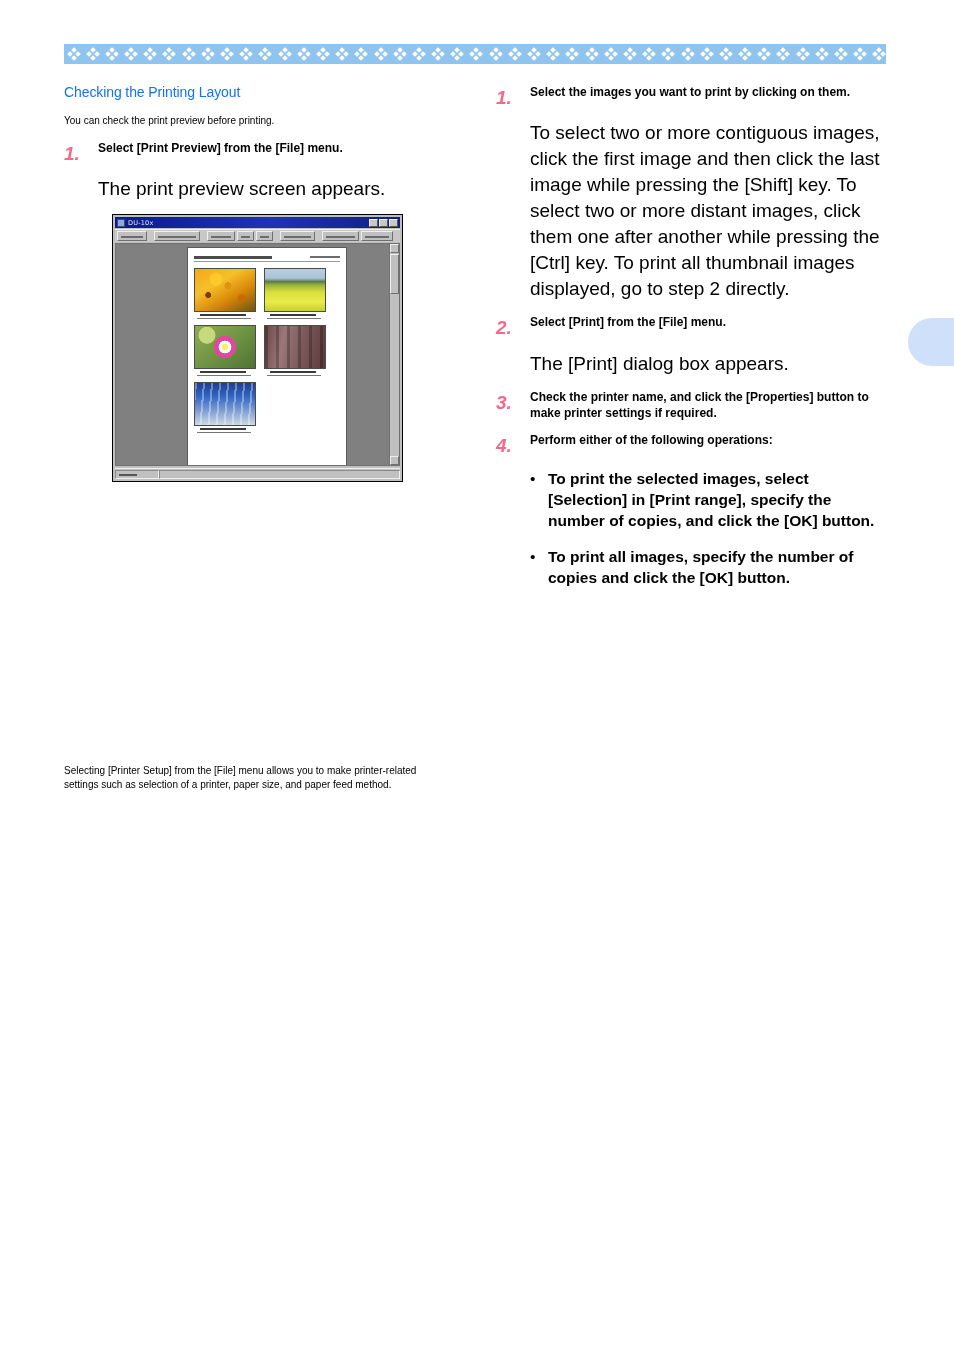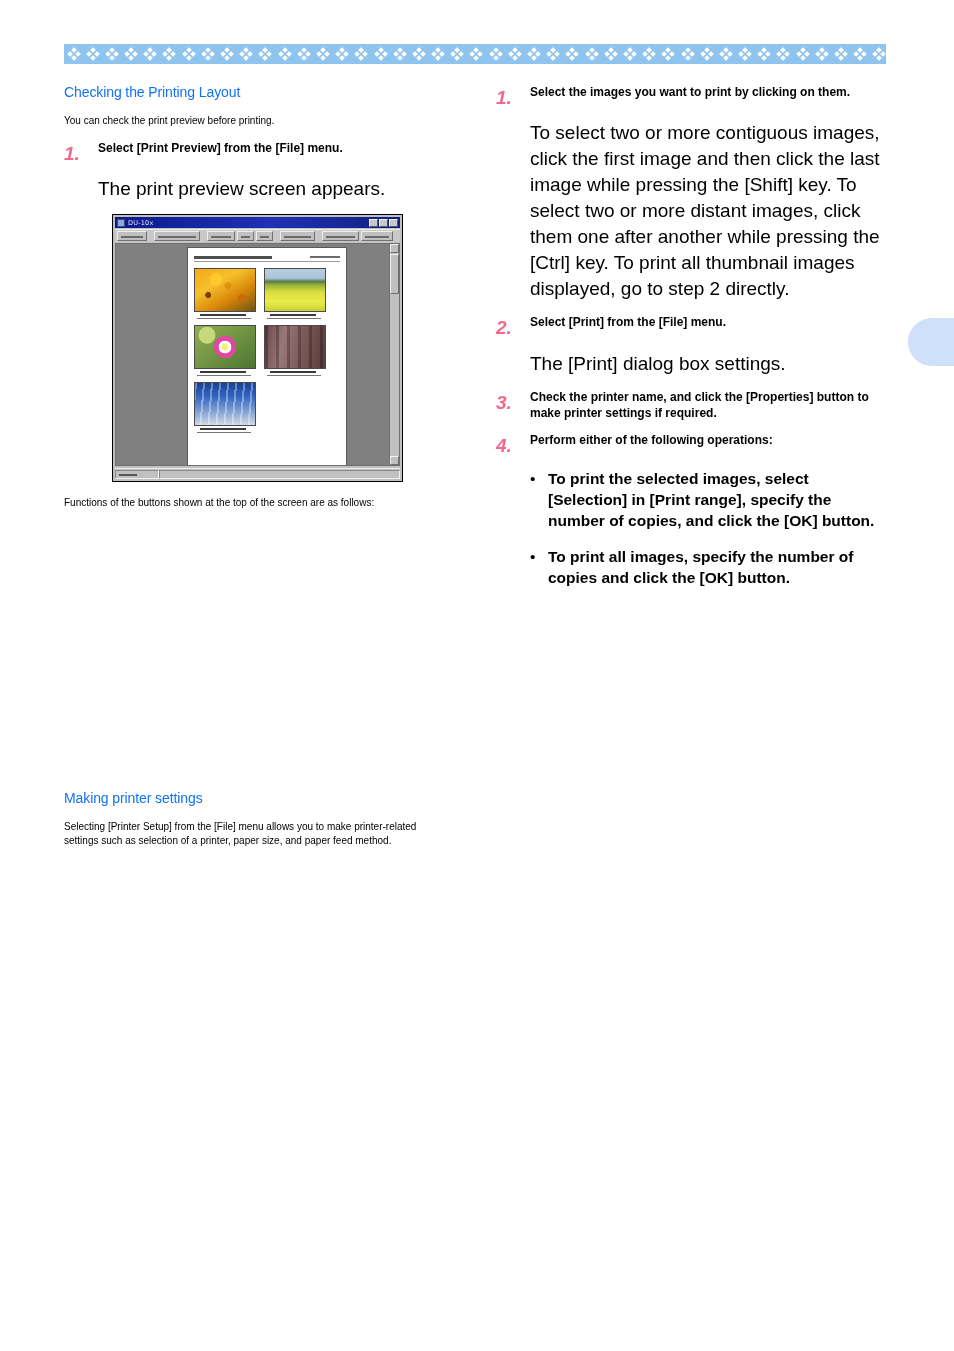--- a/index.html
+++ b/index.html
@@ -695,43 +695,41 @@
         <span class="vs-arrow bot"></span>
       </div>
     </div>
 
     <div class="shot-status">
       <span class="status-cell a"></span>
       <span class="status-cell b"></span>
     </div>
   </div>
 
-  <p class="body">Functions of the buttons shown at the top of the screen are as follows:</p>
 
   <div style="height:268px"></div>
 
-  <h2 class="section-head">Making printer settings</h2>
   <p class="body">Selecting [Printer Setup] from the [File] menu allows you to make printer-related settings such as selection of a printer, paper size, and paper feed method.</p>
 </div>
 
 <div class="col col-right">
 
 
 
   <div class="step">
     <div class="step-num">1.</div>
     <div class="step-title">Select the images you want to print by clicking on them.</div>
   </div>
   <div class="step-body">To select two or more contiguous images, click the first image and then click the last image while pressing the [Shift] key. To select two or more distant images, click them one after another while pressing the [Ctrl] key. To print all thumbnail images displayed, go to step 2 directly.</div>
 
   <div class="step">
     <div class="step-num">2.</div>
     <div class="step-title">Select [Print] from the [File] menu.</div>
   </div>
-  <div class="step-body">The [Print] dialog box settings.</div>
+  <div class="step-body">The [Print] dialog box appears.</div>
 
   <div class="step">
     <div class="step-num">3.</div>
     <div class="step-title">Check the printer name, and click the [Properties] button to make printer settings if required.</div>
   </div>
 
   <div class="step">
     <div class="step-num">4.</div>
     <div class="step-title">Perform either of the following operations:</div>
   </div>

